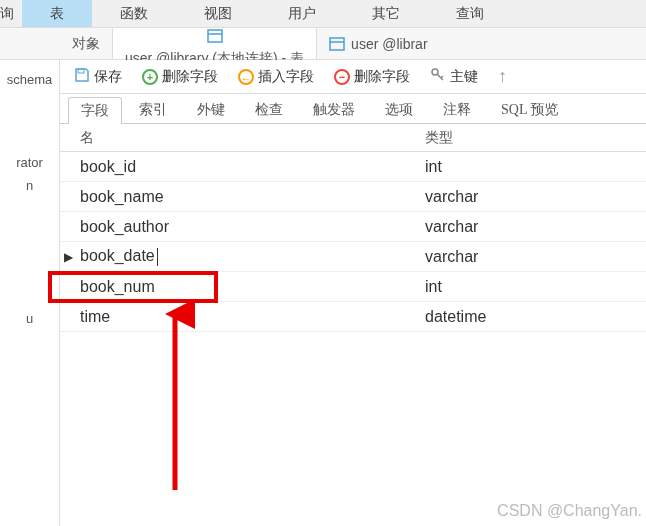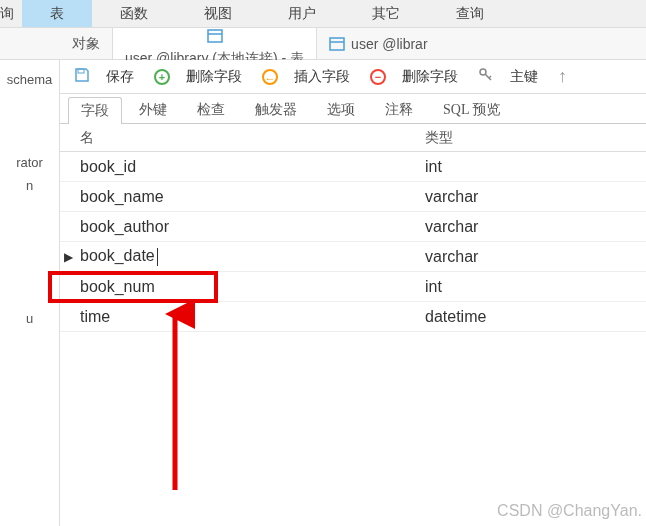--- a/index.html
+++ b/index.html
@@ -91,21 +91,21 @@
       display: flex;
       align-items: center;
       height: 34px;
       padding: 0 8px;
       gap: 8px;
       border-bottom: 1px solid #ddd;
     }
     .toolbar-btn {
       display: flex;
       align-items: center;
-      gap: 16px;
+      gap: 4px;
       padding: 2px 6px;
       cursor: pointer;
       color: #333;
     }
     .icon-circle {
       width: 16px;
       height: 16px;
       border-radius: 50%;
       display: flex;
       align-items: center;
@@ -273,20 +273,21 @@
       </span>
       <span>主键</span>
     </div>
     <div class="toolbar-btn">
       <span class="icon-up">↑</span>
     </div>
   </div>
 
   <div class="sub-tabs">
     <div class="sub-tab active">字段</div>
+    <div class="sub-tab">索引</div>
     <div class="sub-tab">外键</div>
     <div class="sub-tab">检查</div>
     <div class="sub-tab">触发器</div>
     <div class="sub-tab">选项</div>
     <div class="sub-tab">注释</div>
     <div class="sub-tab">SQL 预览</div>
   </div>
 
   <div class="table-header">
     <div class="col-name">名</div>

